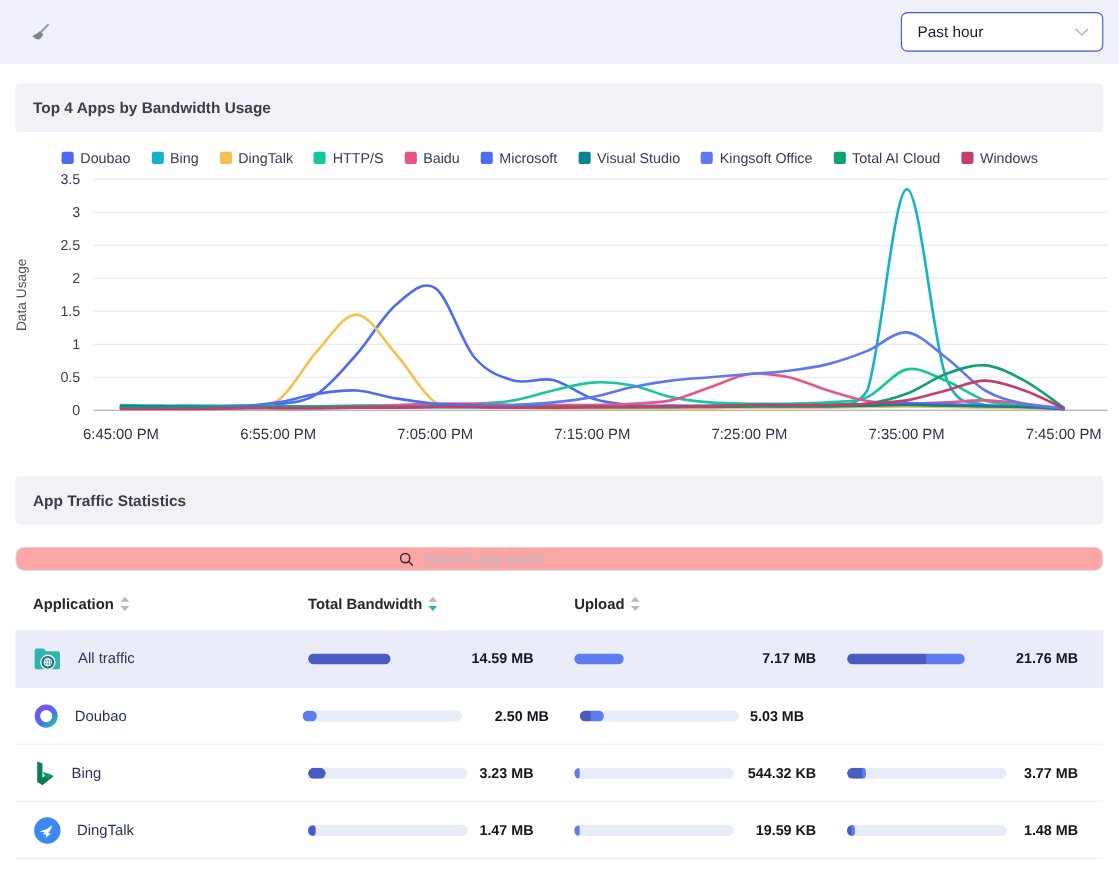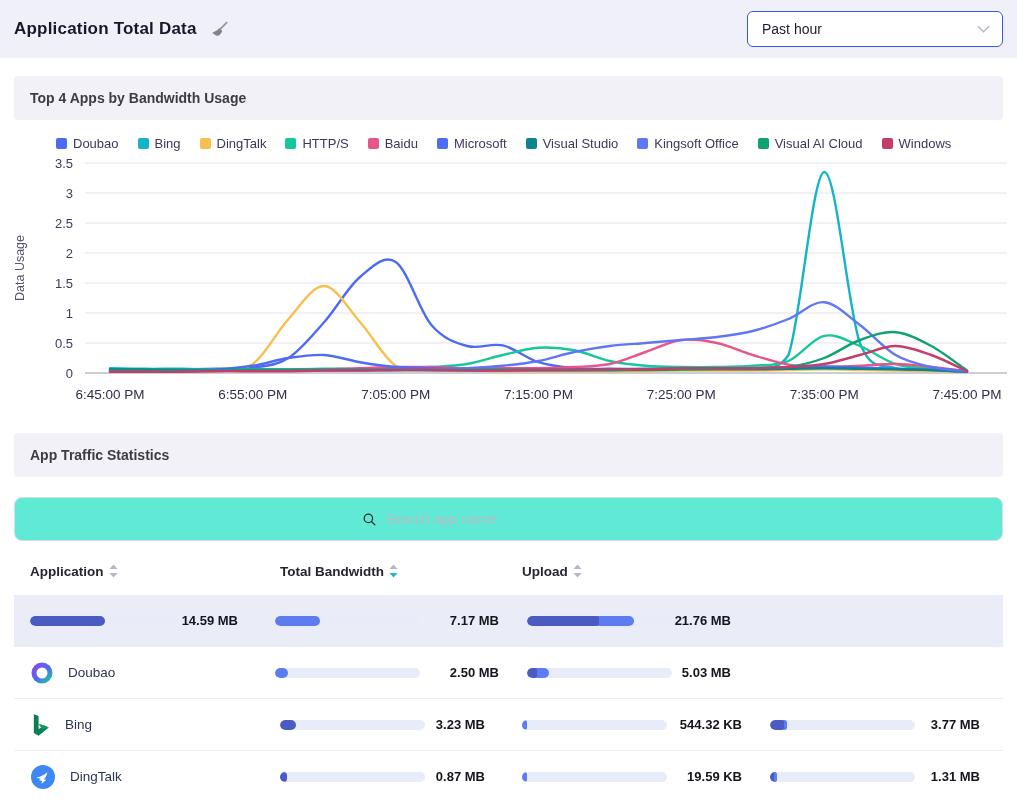--- a/index.html
+++ b/index.html
@@ -4,21 +4,21 @@
 <style>
   * { margin:0; padding:0; box-sizing:border-box; }
   html,body { width:1017px; height:799px; overflow:hidden; background:#fff;
     font-family:"Liberation Sans", sans-serif; color:#1c1c30; }
 
   
   .topbar { height:58px; background:#f0f1f8; display:flex; align-items:center;
     padding:0 14px; }
   .page-title { font-size:17px; font-weight:700; color:#16172b; letter-spacing:.2px; }
   .clean-btn { margin-left:12px; display:inline-flex; align-items:center; cursor:pointer; }
-  .select { margin-left:auto; width:256px; height:36px; background:#fff;
+  .select { margin-left:auto; width:184px; height:36px; background:#fff;
     border:1.5px solid #3d56e8; border-radius:6px; display:flex; align-items:center;
     padding:0 12px 0 14px; font-size:14px; color:#1c1c30; cursor:pointer;gap:18px; }
   .select .chev { margin-left:auto; display:flex; }
 
   
   .section-head { margin:0 14px; height:44px; background:#f1f1f7; border-radius:4px;
     display:flex; align-items:center; padding-left:16px; }
   .section-head span { font-size:14px; font-weight:700; color:#3c3c46; }
   .sh1 { margin-top:18px; }
   .sh2 { margin-top:22px; }
@@ -27,22 +27,22 @@
   .legend { display:flex; flex-wrap:nowrap; align-items:center; gap:19px;
     padding-left:56px; margin-top:16px; font-size:13px; color:#39395a; }
   .legend-item { display:inline-flex; align-items:center; gap:6px; cursor:pointer; white-space:nowrap; }
   .legend-item .swatch { width:11px; height:11px; border-radius:2px; display:inline-block; }
 
   
   .chart-wrap { margin-top:2px; }
   svg.chart { display:block; font-family:inherit; }
 
   
-  .searchbar { margin:20px 14px 0; height:44px; border:1px solid #d9dbe3; border-radius:8px;
-    display:flex; align-items:center; justify-content:center; gap:9px; background:#5eead4; }
+  .searchbar { margin:20px 14px 0; height:22px; border:1px solid #d9dbe3; border-radius:8px;
+    display:flex; align-items:center; justify-content:center; gap:9px; background:#fca5a5; }
   .searchbar input { border:none; outline:none; width:270px; font-size:14px;
     font-family:inherit; color:#333; background:transparent; }
   .searchbar input::placeholder { color:#b9bcc8; }
 
   
   .thead { margin:10px 14px 0; display:grid; grid-template-columns:250px 247px 243px 1fr;
     height:40px; align-items:center; }
   .th { display:flex; align-items:center; gap:5px; font-size:13.5px; font-weight:700;
     color:#26262e; cursor:pointer; }
   .th.c1 { padding-left:16px; }
@@ -65,21 +65,20 @@
   .seg { height:100%; border-radius:5px; min-width:5px; }
   .seg.dl { background:#4a5cc2; }
   .seg.ul { background:#5d7cf0; }
   .seg.ul2 { background:#5d7cf0; border-radius:0 5px 5px 0; min-width:3px; margin-left:-3px; }
   .val { margin-left:auto; font-size:13px; font-weight:700; color:#14151c; white-space:nowrap; }
 </style>
 </head>
 <body>
 
 <div class="topbar">
-  <span class="page-title">Application Total Data</span>
   <span class="clean-btn">
     <svg width="19" height="19" viewBox="0 0 24 24">
       <path d="M21.5 2.5l-8.2 8.2 1.6 1.6 8.2-8.2c.5-.5.5-1.1 0-1.6s-1.1-.5-1.6 0z" fill="#8f97a3"></path>
       <path d="M13 10.2l-1.8 1.8c-1.8 1.8-4.6 2.3-7.2 4.6 3 .6 3.6 3.4 7 3.4 2.4 0 4.6-3.2 5.8-6l-3.8-3.8z" fill="#7d8591"></path>
     </svg>
   </span>
   <div class="select">
     <span>Past hour</span>
     <span class="chev">
       <svg width="13" height="8" viewBox="0 0 14 8">
@@ -121,21 +120,21 @@
     <span class="legend-item">
       <span class="swatch" style="background: rgb(13, 130, 145);"></span>
       <span>Visual Studio</span>
     </span>
     <span class="legend-item">
       <span class="swatch" style="background: rgb(96, 119, 243);"></span>
       <span>Kingsoft Office</span>
     </span>
     <span class="legend-item">
       <span class="swatch" style="background: rgb(13, 161, 115);"></span>
-      <span>Visual AI Cloud</span>
+      <span>Total AI Cloud</span>
     </span>
     <span class="legend-item">
       <span class="swatch" style="background: rgb(196, 61, 107);"></span>
       <span>Windows</span>
     </span>
   </div>
 
 <div class="chart-wrap">
   <svg class="chart" width="1017" height="258" viewBox="0 0 1017 258">
       <line x1="85" x2="1007" y1="220" y2="220" stroke="#9b9bad" stroke-width="1"></line>
@@ -207,20 +206,30 @@
     <svg width="9" height="14" viewBox="0 0 9 14">
       <path d="M4.5 0.5 L8.5 5 H0.5z" fill="#b5b8c4"></path>
         <path d="M4.5 13.5 L0.5 9 H8.5z" fill="#b5b8c4"></path>
     </svg>
   </div>
 </div>
 
 <div class="rows">
 
   <div class="row selected">
+    <div class="appcell">
+      <svg width="27" height="26" viewBox="0 0 27 26">
+        <path d="M1.5 5.5 a2 2 0 0 1 2-2 h6.2 l2.2 2.6 h10.6 a2 2 0 0 1 2 2 V20.5 a2 2 0 0 1 -2 2 H3.5 a2 2 0 0 1 -2-2z" fill="#2fb3ad"></path>
+        <circle cx="13.5" cy="16" r="6.4" fill="#176f7b" stroke="#e9f5f5" stroke-width="1.3"></circle>
+        <circle cx="13.5" cy="16" r="3.5" fill="none" stroke="#fff" stroke-width="0.9"></circle>
+        <path d="M10 16 h7 M13.5 12.5 v7" stroke="#fff" stroke-width="0.9"></path>
+        <ellipse cx="13.5" cy="16" rx="1.7" ry="3.5" fill="none" stroke="#fff" stroke-width="0.9"></ellipse>
+      </svg>
+      <span>All traffic</span>
+    </div>
     <div class="barcell c2">
       <span class="track">
           <span class="seg dl" style="width: 52%;"></span>
         </span>
       <span class="val">14.59 MB</span>
     </div>
     <div class="barcell c3">
       <span class="track">
           <span class="seg ul" style="width: 31%;"></span>
         </span>
@@ -298,30 +307,30 @@
       <svg width="26" height="26" viewBox="0 0 26 26">
         <circle cx="13" cy="13" r="12" fill="#3d88f2"></circle>
         <path d="M6.2 13.6c3.9-.6 7.8-2.4 11.2-5.4-.7 3.1-2 5.6-3.7 7.4l2.7.2-5.1 4.1.9-3-3.1-.6 1.7-1.5c-1.7-.2-3.1-.6-4.6-1.2z" fill="#fff"></path>
       </svg>
       <span>DingTalk</span>
     </div>
     <div class="barcell c2">
       <span class="track">
           <span class="seg dl" style="width: 4.5%;"></span>
         </span>
-      <span class="val">0.87 MB</span>
+      <span class="val">1.47 MB</span>
     </div>
     <div class="barcell c3">
       <span class="track">
           <span class="seg ul" style="width: 1.5%;"></span>
         </span>
       <span class="val">19.59 KB</span>
     </div>
     <div class="barcell c4">
       <span class="track">
           <span class="seg dl" style="width: 5%;"></span>
           <span class="seg ul2" style="width: 1%;"></span>
         </span>
-      <span class="val">1.31 MB</span>
+      <span class="val">1.48 MB</span>
     </div>
   </div>
 
 </div>
 
 </body></html>

